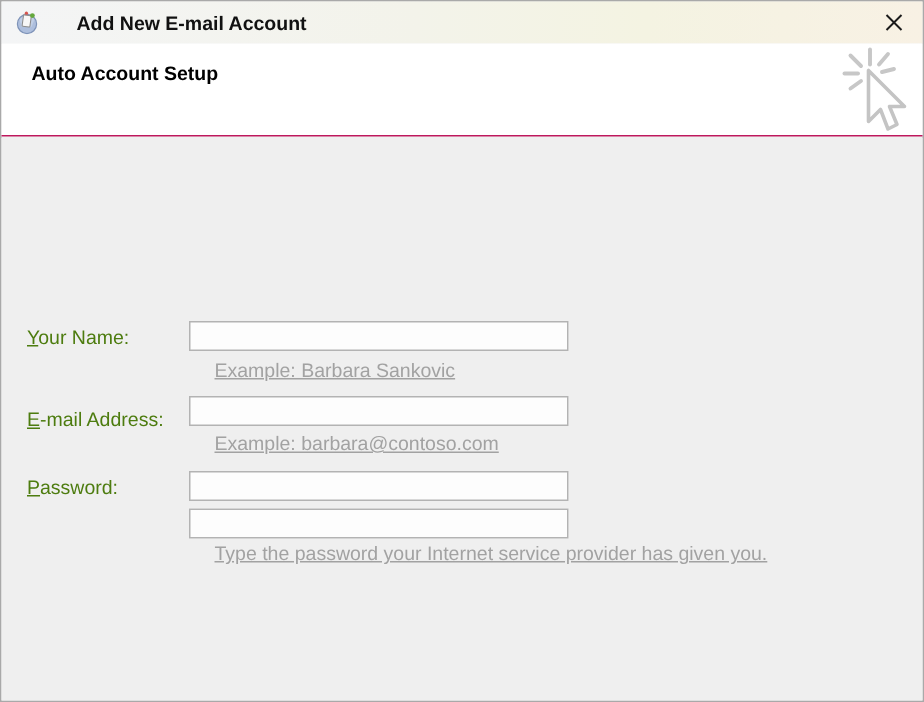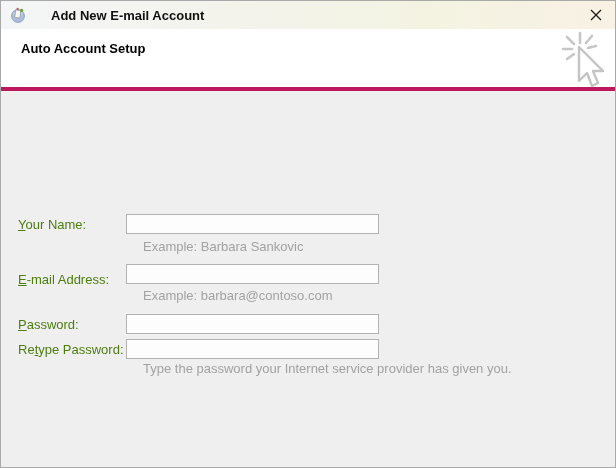--- a/index.html
+++ b/index.html
@@ -29,41 +29,41 @@
   }
   .close-btn {
     position: absolute; right: 4px; top: 1px; width: 30px; height: 26px;
     display: flex; align-items: center; justify-content: center;
     cursor: default;
   }
   
   .header {
     position: absolute; top: 28px; left: 0; right: 0; height: 62px;
     background: #ffffff;
-    border-bottom: 4px solid #be185d;
+    border-bottom: 1px solid #be185d;
   }
   .header .header-title {
     position: absolute; left: 20px; top: 12px;
     font-weight: bold; font-size: 13px; color: #000;
   }
   .sparkle-cursor { position: absolute; right: 6px; top: 2px; }
   
   .body-area { position: absolute; top: 91px; left: 0; right: 0; bottom: 0; background: #efefef; }
   .field-label {
     position: absolute; left: 17px; color: #4d7c0f;
   }
   .field-label .ak, .btn .ak, .chk-label .ak { text-decoration: underline; }
   .text-input {
     position: absolute; left: 125px; width: 253px; height: 20px;
     border: 1px solid #b3b3b3; background: #fdfdfd;
     font-family: "Liberation Sans", sans-serif; font-size: 13px;
     padding: 0 4px; color: #444;
   }
   .muted {
-    position: absolute; left: 142px; color: #a2a2a2;
+    position: absolute; left: 142px; color: #a2a2a2; text-decoration: underline;
   }
 </style>
 </head>
 <body>
 
 <div class="window">
 
   <div class="titlebar">
     <svg class="app-icon" viewBox="0 0 16 16">
       <circle cx="8" cy="9" r="6.4" fill="#aebfdd" stroke="#7e93b8" stroke-width="0.8"></circle>
@@ -102,18 +102,17 @@
     <input class="text-input" style="top: 122px;" type="text" disabled="" value="">
     <div class="muted" style="top:147px">Example: Barbara Sankovic</div>
 
     <div class="field-label" style="top:180px"><span class="ak">E</span><span>-mail Address:</span></div>
     <input class="text-input" style="top: 172px;" type="text" disabled="" value="">
     <div class="muted" style="top:196px">Example: barbara@contoso.com</div>
 
     <div class="field-label" style="top:225px"><span class="ak">P</span><span>assword:</span></div>
     <input class="text-input" style="top: 222px;" type="password" disabled="" value="">
 
-    <div class="field-label" style="top:250px"><span>Re</span><span class="ak">t</span><span>ype Password:</span></div>
     <input class="text-input" style="top: 247px;" type="password" disabled="" value="">
     <div class="muted" style="top:269px">Type the password your Internet service provider has given you.</div>
 
   </div>
 </div>
 
 </body></html>

